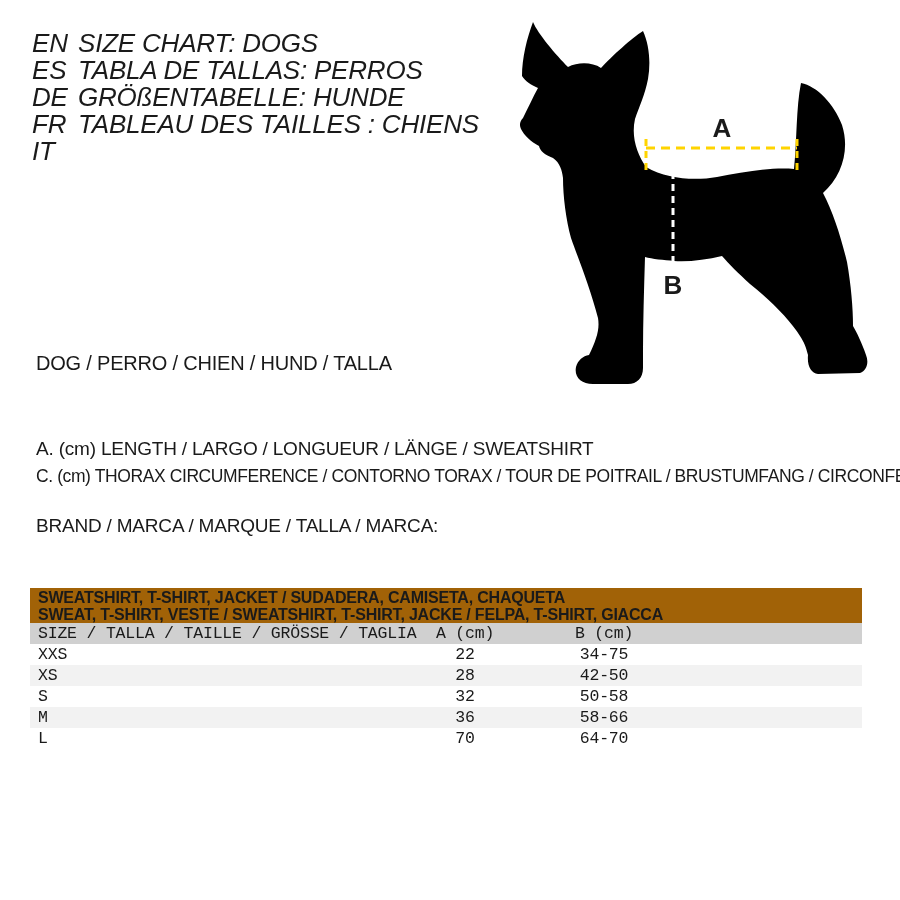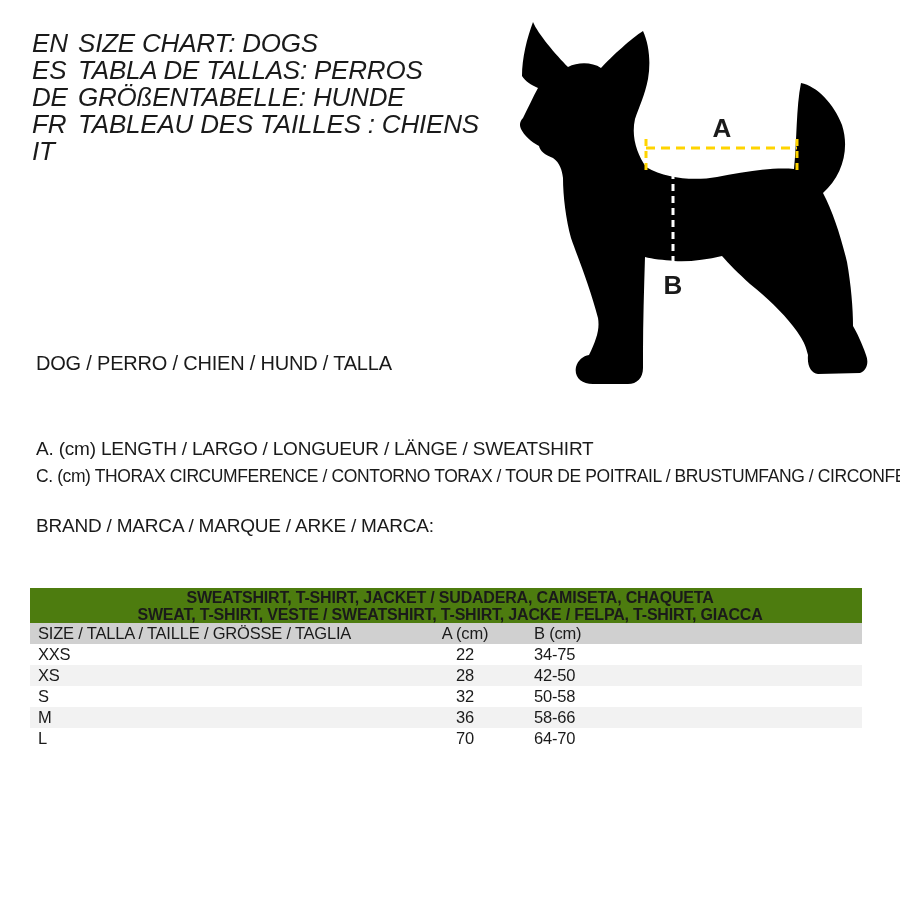--- a/index.html
+++ b/index.html
@@ -18,34 +18,34 @@
 
   .dog-caption { position:absolute; left:36px; top:352px; font-size:20px; letter-spacing:-0.2px; }
 
   .legend-a { position:absolute; left:36px; top:438px; font-size:19px; letter-spacing:-0.2px; white-space:nowrap; }
   .legend-c { position:absolute; left:36px; top:466px; font-size:17.5px; letter-spacing:-0.4px; white-space:nowrap; }
   .brand-line { position:absolute; left:36px; top:515px; font-size:19px; letter-spacing:-0.2px; }
 
   
   .banner {
     position:absolute; left:30px; top:588px; width:832px; height:35px;
-    background:#4d7c0f; box-sizing:border-box; padding:2px 0 0 8px;text-align:center;
+    background:#a16207; box-sizing:border-box; padding:2px 0 0 8px;
   }
   .banner-line { font-size:16px; font-weight:bold; line-height:16.5px; letter-spacing:-0.2px; white-space:nowrap; }
 
   .thead {
     position:absolute; left:30px; top:623px; width:832px; height:21px;
     background:#D0D0D0;
   }
   .trow { position:absolute; left:30px; width:832px; height:21px; }
   .row-alt { background:#F2F2F2; }
-  .cell { position:absolute; top:0; line-height:21px; font-size:16.5px; letter-spacing:-0.2px; }
+  .cell { position:absolute; top:0; line-height:21px; font-size:16.5px; letter-spacing:-0.2px;font-family:Liberation Mono, monospace; }
   .c-size { left:8px; }
   .c-a { left:385px; width:100px; text-align:center; }
-  .c-b { left:504px; width:100px; text-align:left; }
+  .c-b { left:524px; width:100px; text-align:center; }
 </style>
 </head>
 <body>
 
 <div class="page">
 
   <div class="lang-block">
     <div class="lang-row">
       <span class="lang-code">EN</span>
       <span class="lang-title">SIZE CHART: DOGS</span>
@@ -113,21 +113,21 @@
     <line x1="646" y1="139" x2="646" y2="174" stroke="#FFD400" stroke-width="3" stroke-dasharray="7 5"></line>
     <line x1="797" y1="139" x2="797" y2="174" stroke="#FFD400" stroke-width="3" stroke-dasharray="7 5"></line>
     <line x1="673" y1="172" x2="673" y2="262" stroke="#FFFFFF" stroke-width="3" stroke-dasharray="7 5"></line>
     <text x="722" y="137" text-anchor="middle" font-family="Liberation Sans, sans-serif" font-size="26" font-weight="bold" fill="#1a1a1a">A</text>
     <text x="673" y="294" text-anchor="middle" font-family="Liberation Sans, sans-serif" font-size="26" font-weight="bold" fill="#1a1a1a">B</text>
   </svg>
 
   <div class="dog-caption">DOG / PERRO / CHIEN / HUND / TALLA</div>
   <div class="legend-a">A. (cm) LENGTH / LARGO / LONGUEUR / LÄNGE / SWEATSHIRT</div>
   <div class="legend-c">C. (cm) THORAX CIRCUMFERENCE / CONTORNO TORAX / TOUR DE POITRAIL / BRUSTUMFANG / CIRCONFERENZA TORACE</div>
-  <div class="brand-line">BRAND / MARCA / MARQUE / ARKE / MARCA:</div>
+  <div class="brand-line">BRAND / MARCA / MARQUE / TALLA / MARCA:</div>
 
   <div class="banner">
     <div class="banner-line">SWEATSHIRT, T-SHIRT, JACKET / SUDADERA, CAMISETA, CHAQUETA</div>
     <div class="banner-line">SWEAT, T-SHIRT, VESTE / SWEATSHIRT, T-SHIRT, JACKE / FELPA, T-SHIRT, GIACCA</div>
   </div>
 
   <div class="thead">
     <span class="cell c-size">SIZE / TALLA / TAILLE / GRÖSSE / TAGLIA</span>
     <span class="cell c-a">A (cm)</span>
     <span class="cell c-b">B (cm)</span>

